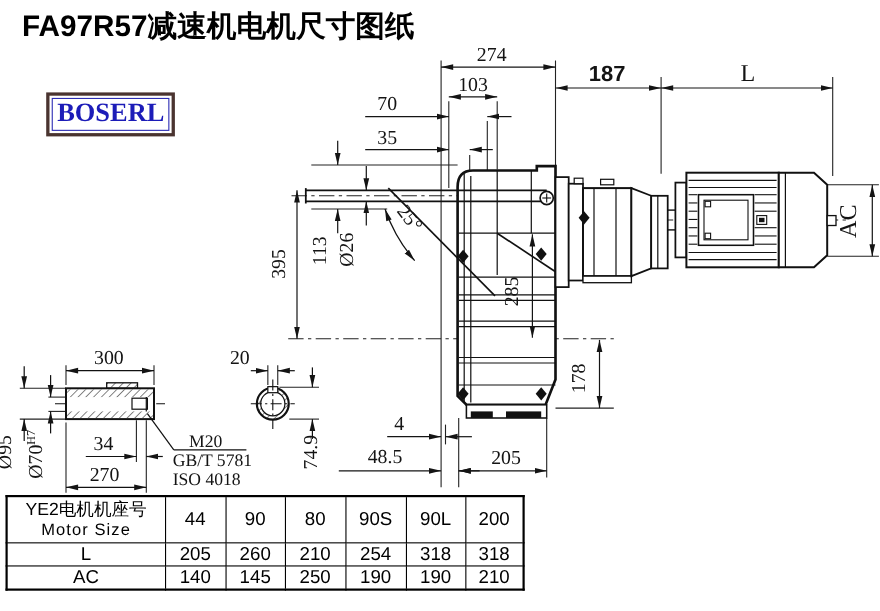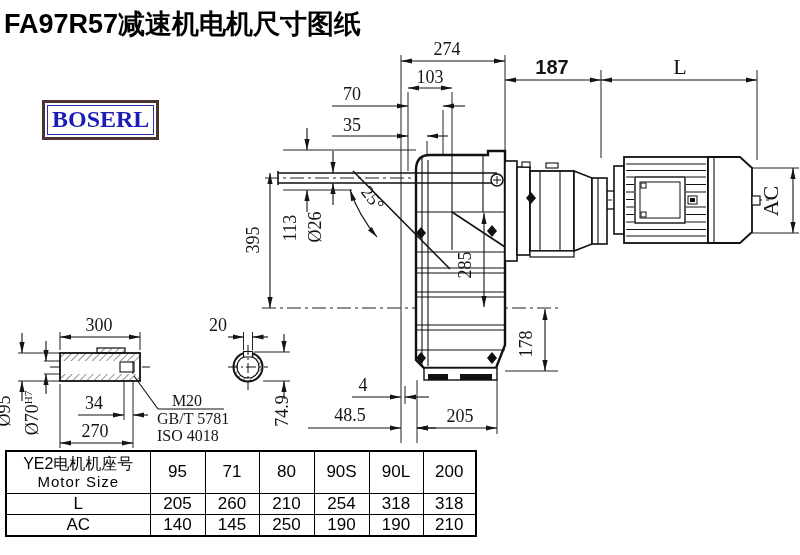--- a/index.html
+++ b/index.html
@@ -1,20 +1,20 @@
 <!DOCTYPE html>
 <html><head>
 <meta charset="utf-8">
 <style>
   html,body{margin:0;padding:0;background:#fff;}
   .stage{position:relative;width:800px;height:555px;background:#fff;overflow:hidden;
          font-family:"Liberation Sans",sans-serif;color:#000;}
-  .title{position:absolute;left:4px;top:6px;font-size:27px;font-weight:bold;
+  .title{position:absolute;left:20px;top:6px;font-size:27px;font-weight:bold;
          letter-spacing:0px;white-space:nowrap;}
-  .logo{position:absolute;left:42px;top:100px;border:3px solid #4a3430;background:#fff;padding:2px;}
+  .logo{position:absolute;left:42px;top:84px;border:3px solid #4a3430;background:#fff;padding:2px;}
   .logo-inner{border:1px solid #2b2bb4;padding:0px 4px 1px 4px;}
   .logo-text{font-family:"Liberation Serif",serif;font-size:24px;font-weight:bold;color:#1c1cb8;}
   svg{position:absolute;left:0;top:0;}
   svg text{fill:#141414;}
   .dim{font-family:"Liberation Serif",serif;font-size:18px;}
   .dimsm{font-family:"Liberation Serif",serif;font-size:16px;}
   .dimbold{font-family:"Liberation Sans",sans-serif;font-size:20px;font-weight:bold;}
   .dimL{font-family:"Liberation Serif",serif;font-size:22px;}
   table.spec{position:absolute;left:5px;top:450px;width:470px;border-collapse:collapse;
              table-layout:fixed;background:#fff;}
@@ -287,22 +287,22 @@
         <col style="width:55px">
         <col style="width:54px">
         <col style="width:53px">
     </colgroup>
     <tbody>
         <tr class="head-h">
       <th>
         <div class="hdr-cn">YE2电机机座号</div>
         <div class="hdr-en">Motor Size</div>
       </th>
-      <th>95</th>
-      <th>71</th>
+      <th>44</th>
+      <th>90</th>
       <th>80</th>
       <th>90S</th>
       <th>90L</th>
       <th>200</th>
     </tr>
     <tr class="row-h">
       <td>L</td>
       <td>205</td>
       <td>260</td>
       <td>210</td>

